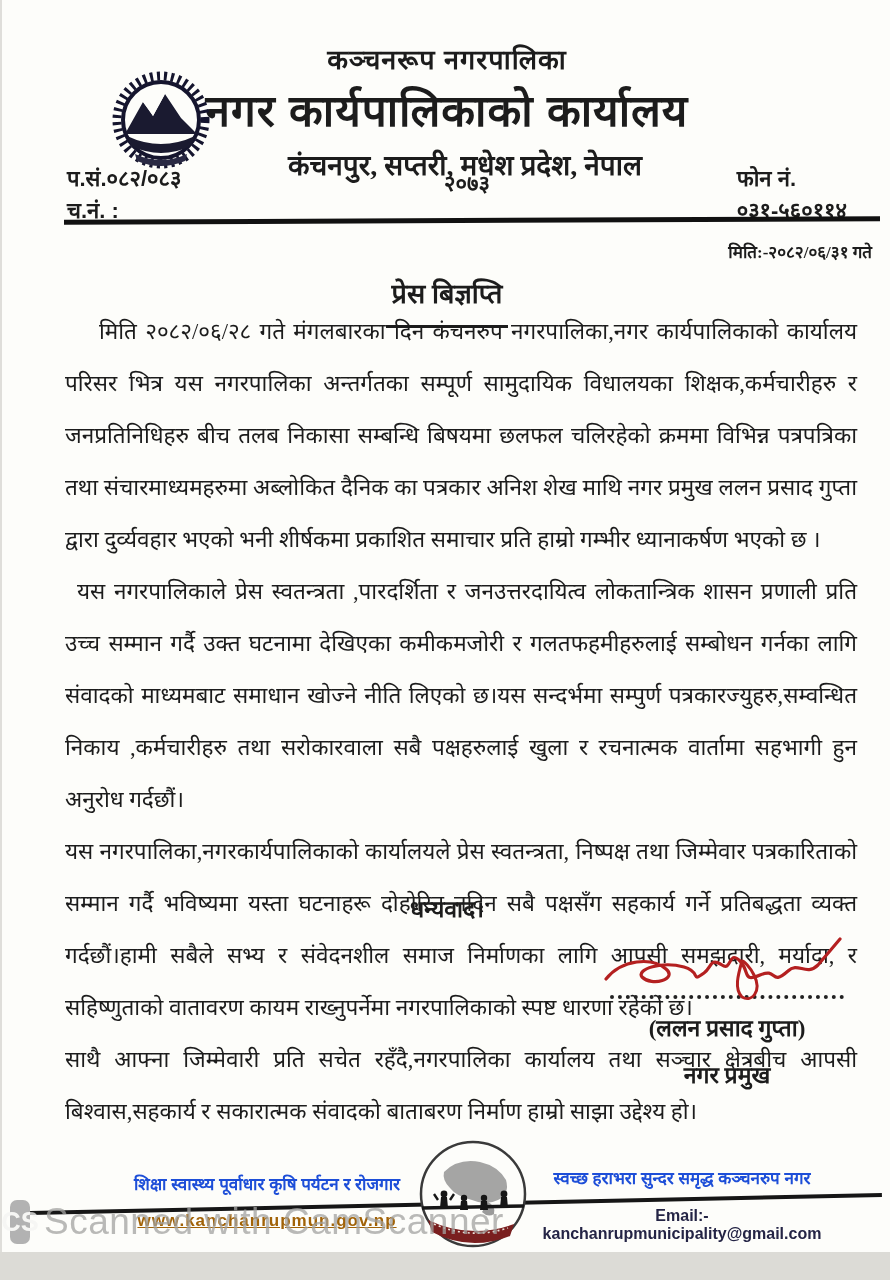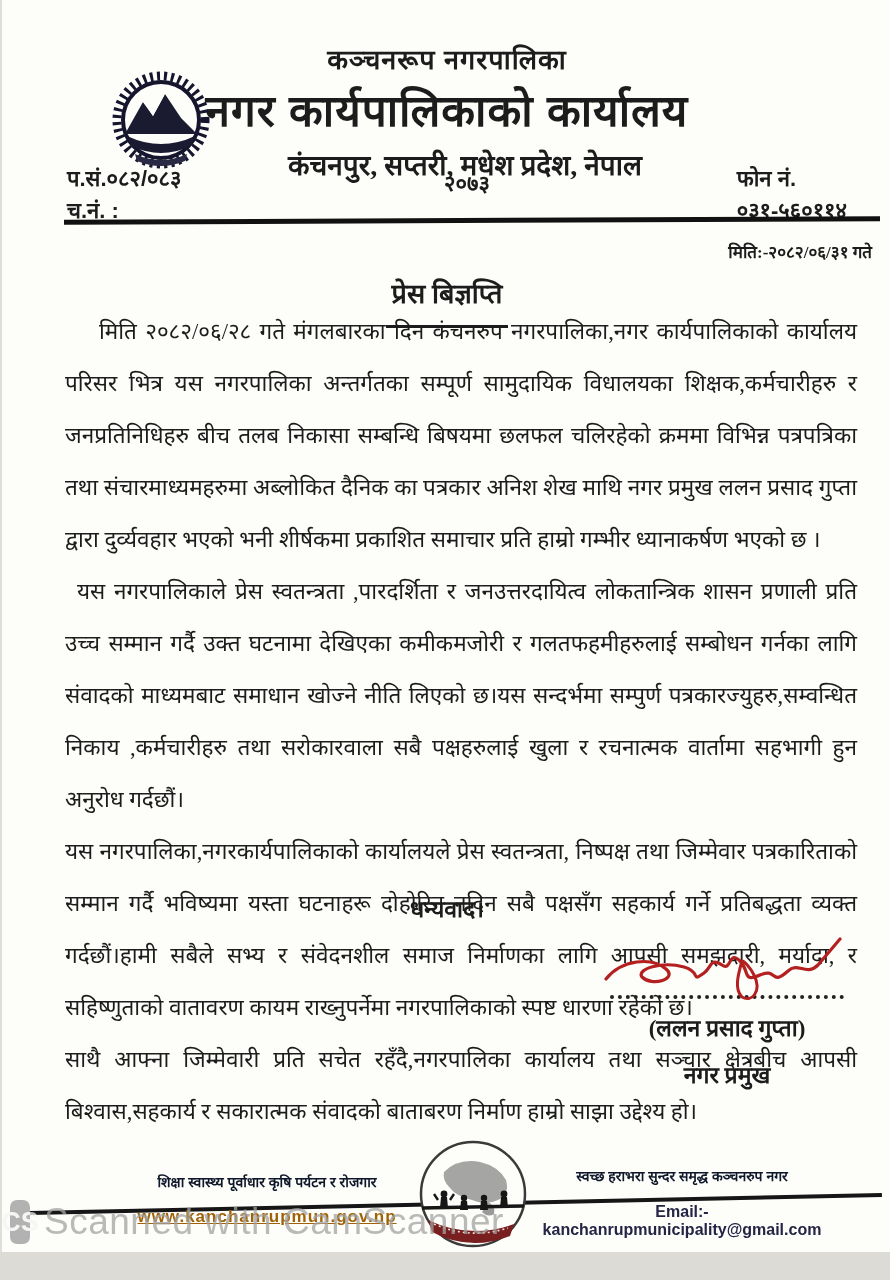--- a/index.html
+++ b/index.html
@@ -55,21 +55,21 @@
   .sigscribble { position:absolute; left:-10px; top:-14px; }
   .signame  { font-size:23px; font-weight:bold; margin-top:6px; }
   .sigtitle { font-size:23px; font-weight:bold; margin-top:15px; }
   
   .footer { position:absolute; left:0; top:1140px; width:890px; height:112px;
     font-family:"Liberation Sans","DejaVu Sans",sans-serif; }
   .f-rule { position:absolute; left:28px; right:10px; top:62px; height:4px;
     background:#161616; transform:rotate(-1.2deg); }
   .f-left  { position:absolute; left:115px; top:32px; width:300px; text-align:center; }
   .f-right { position:absolute; right:45px; top:26px; width:330px; text-align:center; }
-  .f-slogan { font-weight:bold; font-size:14px; color:#0f172a; }
+  .f-slogan { font-weight:bold; font-size:17px; color:#1d4ed8; }
   .f-site { font-weight:bold; font-size:17px; letter-spacing:1px; color:#a16207;
     text-decoration:underline; margin-top:16px; }
   .f-email { font-weight:bold; font-size:16px; color:#242445; margin-top:18px; }
   .globe { position:absolute; left:408px; top:-4px; width:126px; height:126px; }
   
   .camscan { position:absolute; left:8px; top:1200px; display:flex; align-items:center; gap:14px;
     opacity:.75; }
   .cs-badge { width:20px; height:44px; background:#9a9a9a; border-radius:7px;
     color:#f4f4f2; font-family:"Liberation Sans",sans-serif; font-weight:bold;
     font-size:27px; display:flex; align-items:center; justify-content:center; }

